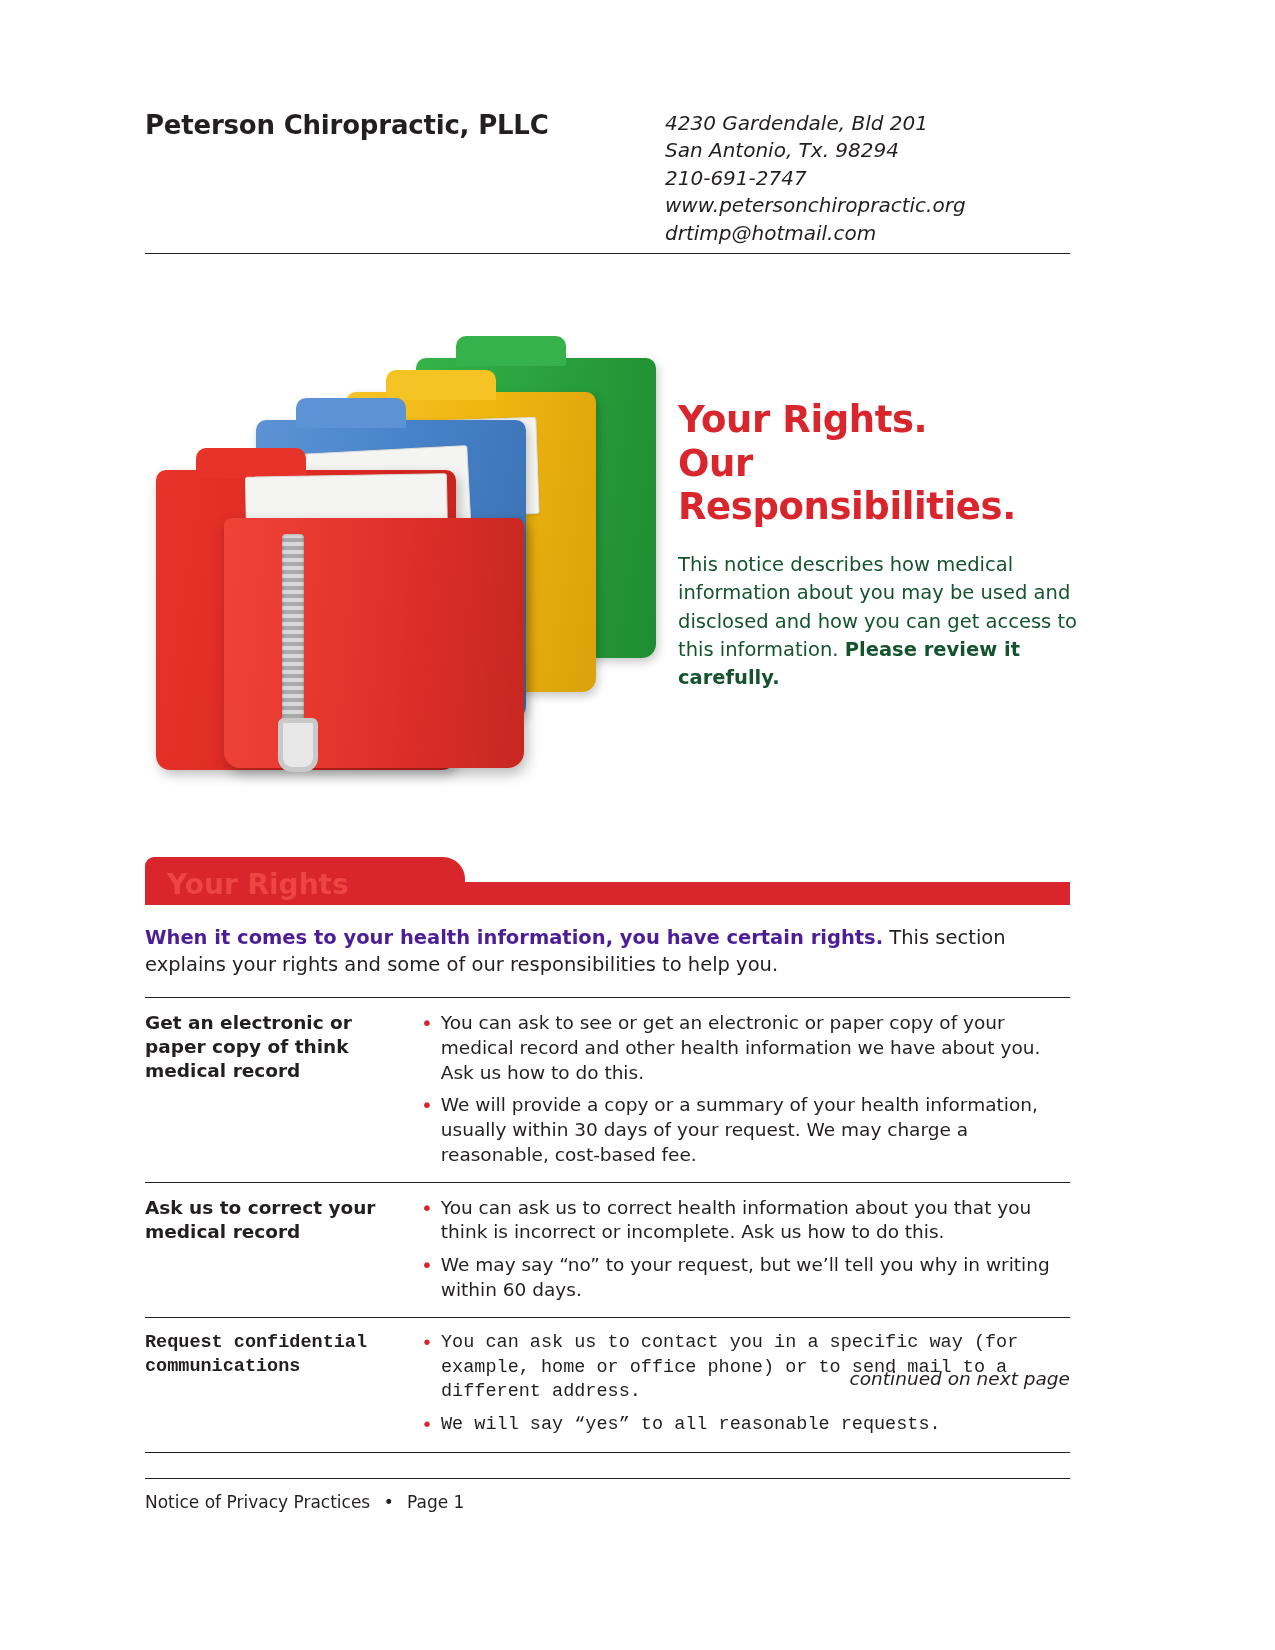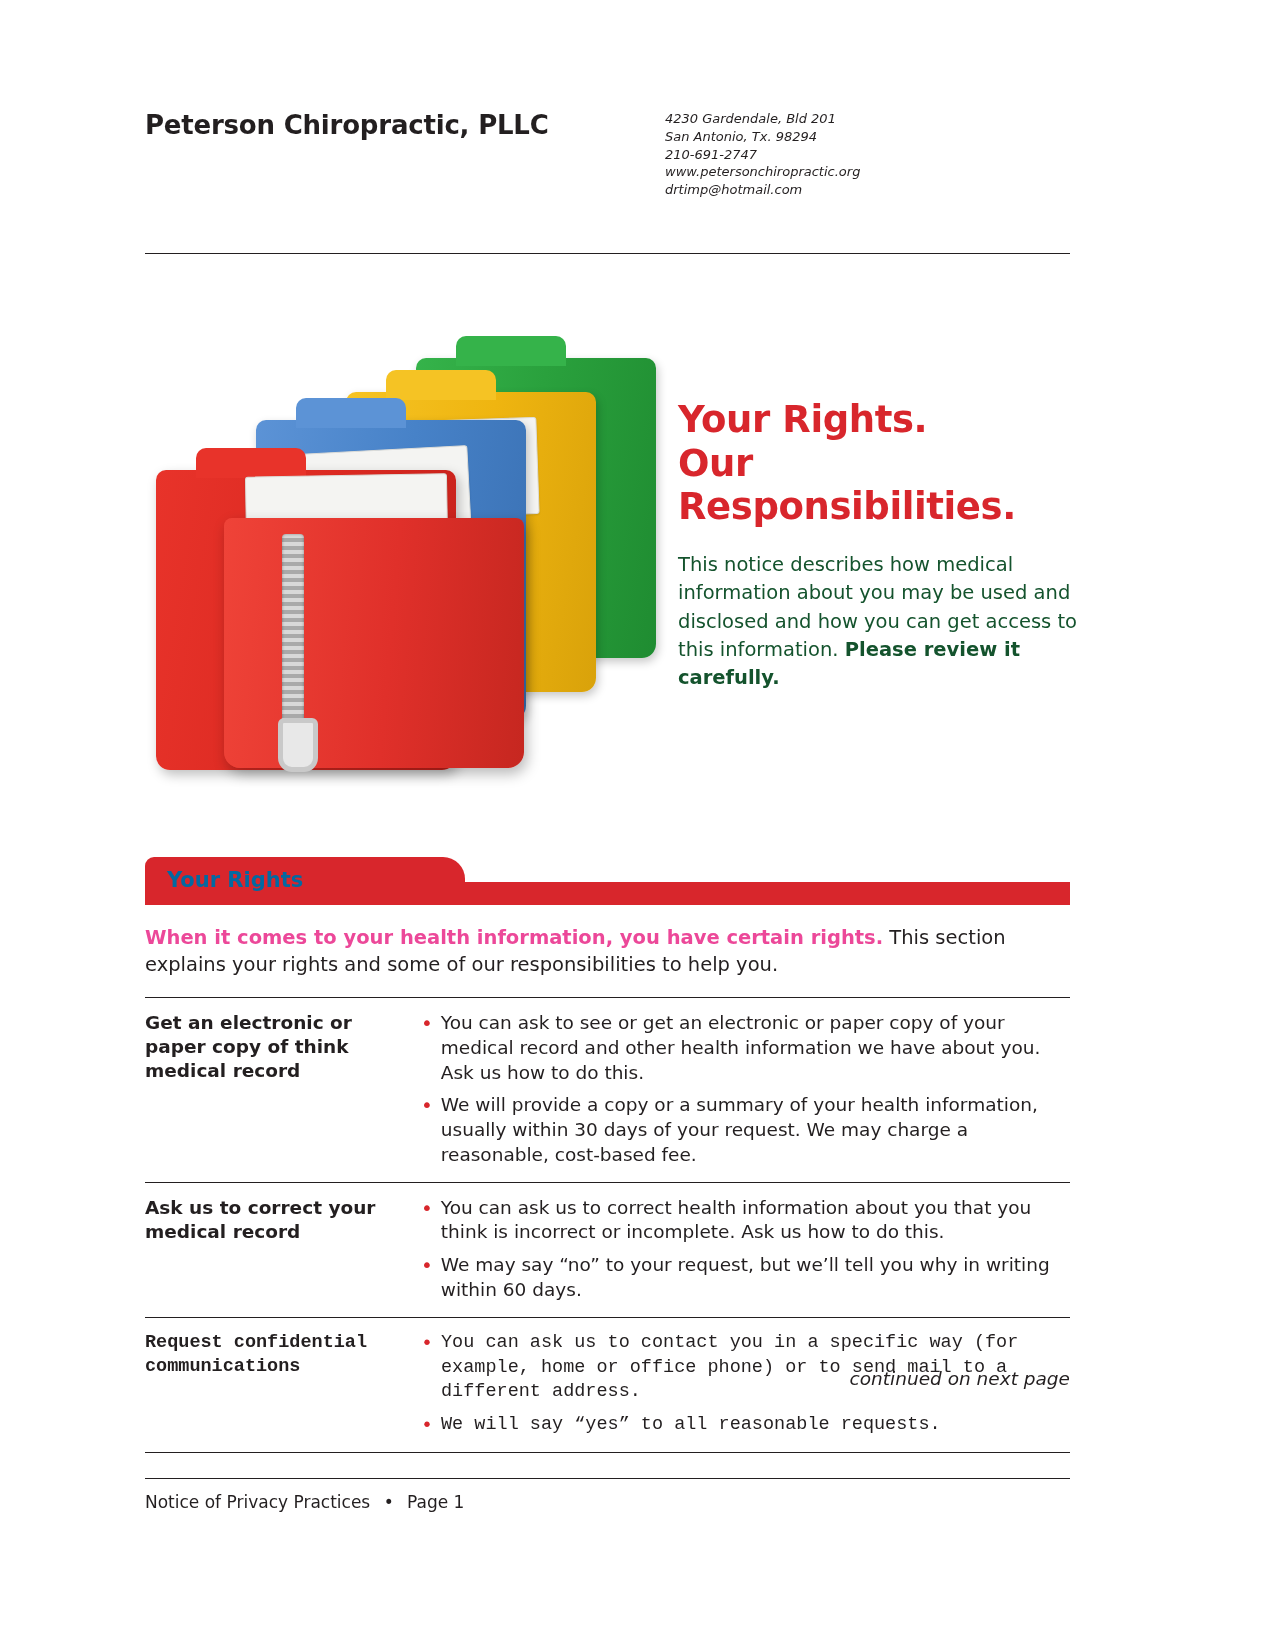--- a/index.html
+++ b/index.html
@@ -36,21 +36,21 @@
     font-weight: bold;
     font-size: 26px;
     letter-spacing: -0.2px;
     color: #231f20;
     width: 520px;
     line-height: 1.2;
   }
   .contact-block {
     font-family: "DejaVu Sans", sans-serif;
     font-style: italic;
-    font-size: 13px;
+    font-size: 20px;
     line-height: 1.37;
     color: #231f20;
   }
   .contact-block div { white-space: nowrap; }
 
   .header-rule {
     position: absolute;
     left: 145px;
     top: 253px;
     width: 925px;
@@ -183,36 +183,36 @@
   .section-bar .bar-tab {
     position: absolute;
     left: 0; top: 0;
     width: 320px; height: 48px;
     background: #d8262c;
     border-radius: 9px 22px 0 0;
   }
   .section-bar .bar-label {
     position: absolute;
     left: 22px; top: 11px;
-    color: #0369a1;
-    font-weight: bold;
-    font-size: 21px;
+    color: #ef4444;
+    font-weight: bold;
+    font-size: 28px;
   }
 
   
   .intro {
     position: absolute;
     left: 145px;
     top: 925px;
     width: 925px;
     font-size: 19.5px;
     line-height: 1.38;
   }
   .intro .lead {
-    color: #ec4899;
+    color: #4c1d95;
     font-weight: bold;
   }
 
   
   .rights-table {
     position: absolute;
     left: 145px;
     top: 997px;
     width: 925px;
     border-collapse: collapse;

